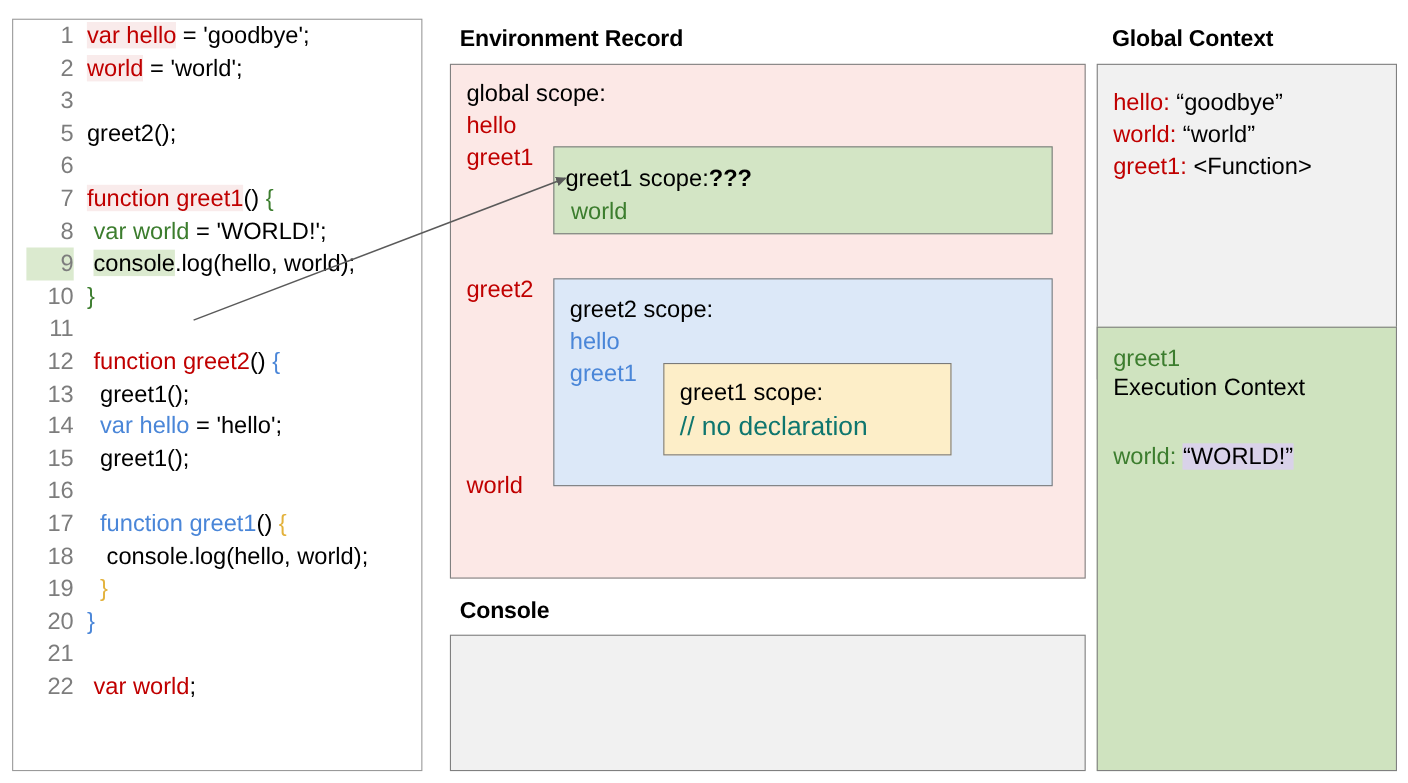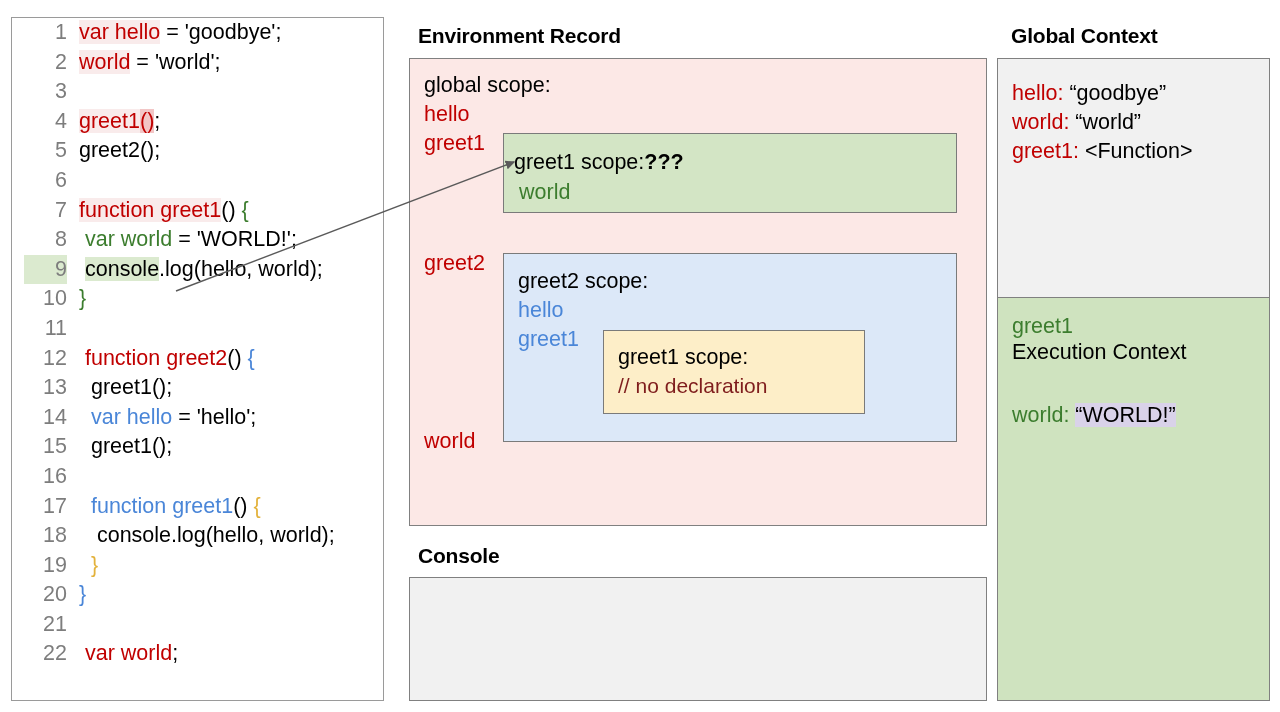--- a/index.html
+++ b/index.html
@@ -103,21 +103,21 @@
   .g2-var { position: absolute; font-size: 21.5px; color: #4a86d8; }
   #g2-hello  { left: 14px; top: 44px; }
   #g2-greet1 { left: 14px; top: 73px; }
 
   
   #greet1-inner-box {
     position: absolute; left: 99px; top: 76px; width: 262px; height: 84px;
     background: #fdeec8; border: 1px solid #7a7a7a;
   }
   #g1i-l1 { position: absolute; left: 14px; top: 14px; font-size: 21.5px; color: #000; }
-  #g1i-l2 { position: absolute; left: 14px; top: 43px; font-size: 21px; color: #7f1d1d; }
+  #g1i-l2 { position: absolute; left: 14px; top: 43px; font-size: 24px; color: #0f766e; }
 
   
   #console-title { left: 418px; top: 544px; }
   #console-box {
     left: 409px; top: 577px; width: 578px; height: 124px;
     background: #f1f1f1; border: 1px solid #808080;
   }
 
   
   #global-title { left: 1011px; top: 24px; }
@@ -164,21 +164,20 @@
 </head>
 <body>
 
 <div id="root">
 
   <div id="code-panel" class="boxed">
     <div id="code-lines">
         <div class="code-line"><span class="ln">1</span><span class="code-txt"><span class="t-red hl-pink-soft">var hello</span><span class="t-blk"> = 'goodbye';</span></span></div>
         <div class="code-line"><span class="ln">2</span><span class="code-txt"><span class="t-red hl-pink-soft">world</span><span class="t-blk"> = 'world';</span></span></div>
         <div class="code-line"><span class="ln">3</span><span class="code-txt"></span></div>
-        <div class="code-line"><span class="ln">4</span><span class="code-txt"><span class="t-red hl-pink-soft">greet1</span><span class="t-red hl-pink">()</span><span class="t-blk">;</span></span></div>
         <div class="code-line"><span class="ln">5</span><span class="code-txt"><span class="t-blk">greet2();</span></span></div>
         <div class="code-line"><span class="ln">6</span><span class="code-txt"></span></div>
         <div class="code-line"><span class="ln">7</span><span class="code-txt"><span class="t-red hl-pink-soft">function greet1</span><span class="t-blk">() </span><span class="t-green">{</span></span></div>
         <div class="code-line"><span class="ln">8</span><span class="code-txt"><span class="t-blk"> </span><span class="t-green">var world</span><span class="t-blk"> = 'WORLD!';</span></span></div>
         <div class="code-line"><span class="ln hl-green">9</span><span class="code-txt"><span class="t-blk"> </span><span class="t-blk hl-green-s">console</span><span class="t-blk">.log(hello, world);</span></span></div>
         <div class="code-line"><span class="ln">10</span><span class="code-txt"><span class="t-green">}</span></span></div>
         <div class="code-line"><span class="ln">11</span><span class="code-txt"></span></div>
         <div class="code-line"><span class="ln">12</span><span class="code-txt"><span class="t-blk"> </span><span class="t-red">function greet2</span><span class="t-blk">() </span><span class="t-blue">{</span></span></div>
         <div class="code-line"><span class="ln">13</span><span class="code-txt"><span class="t-blk">  greet1();</span></span></div>
         <div class="code-line"><span class="ln">14</span><span class="code-txt"><span class="t-blk">  </span><span class="t-blue">var hello</span><span class="t-blk"> = 'hello';</span></span></div>

